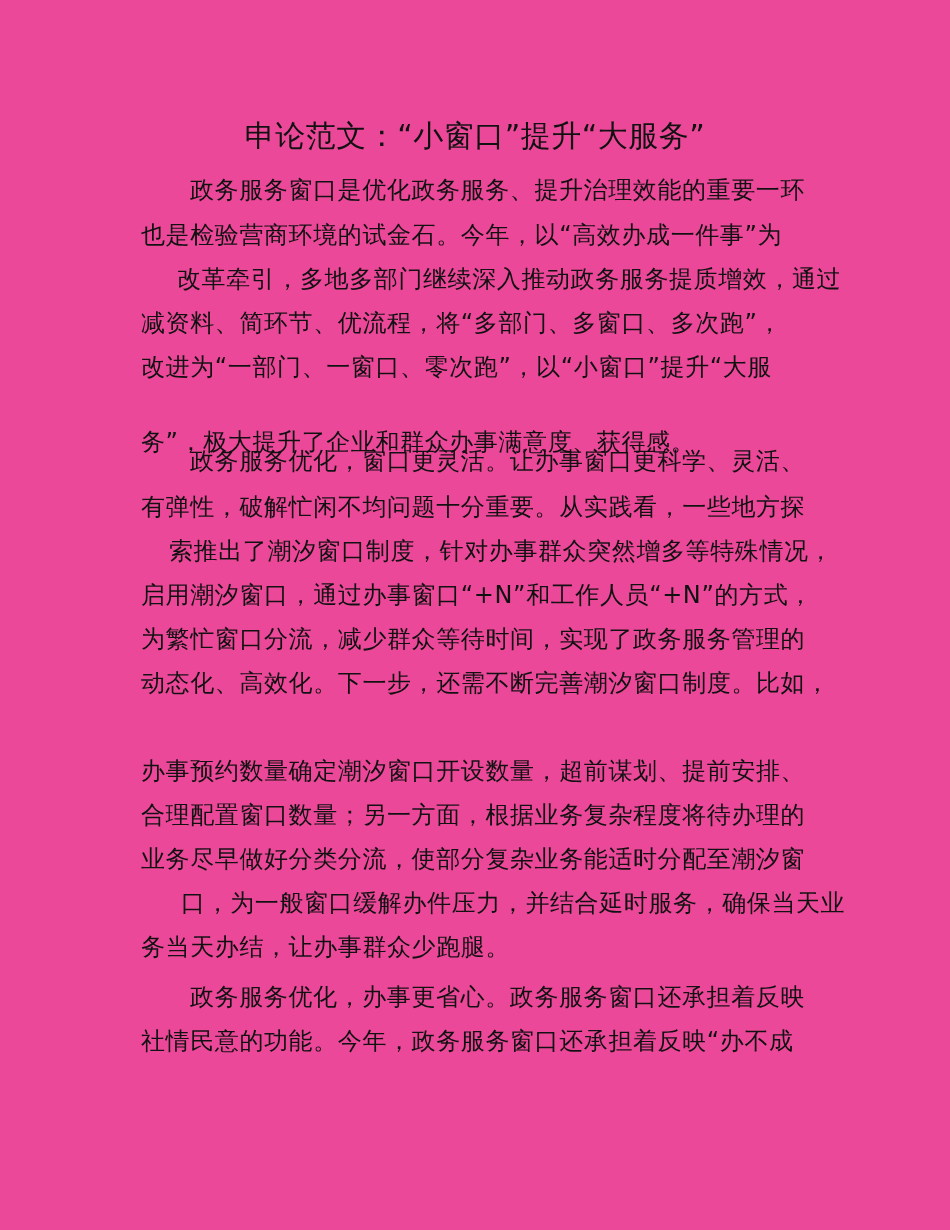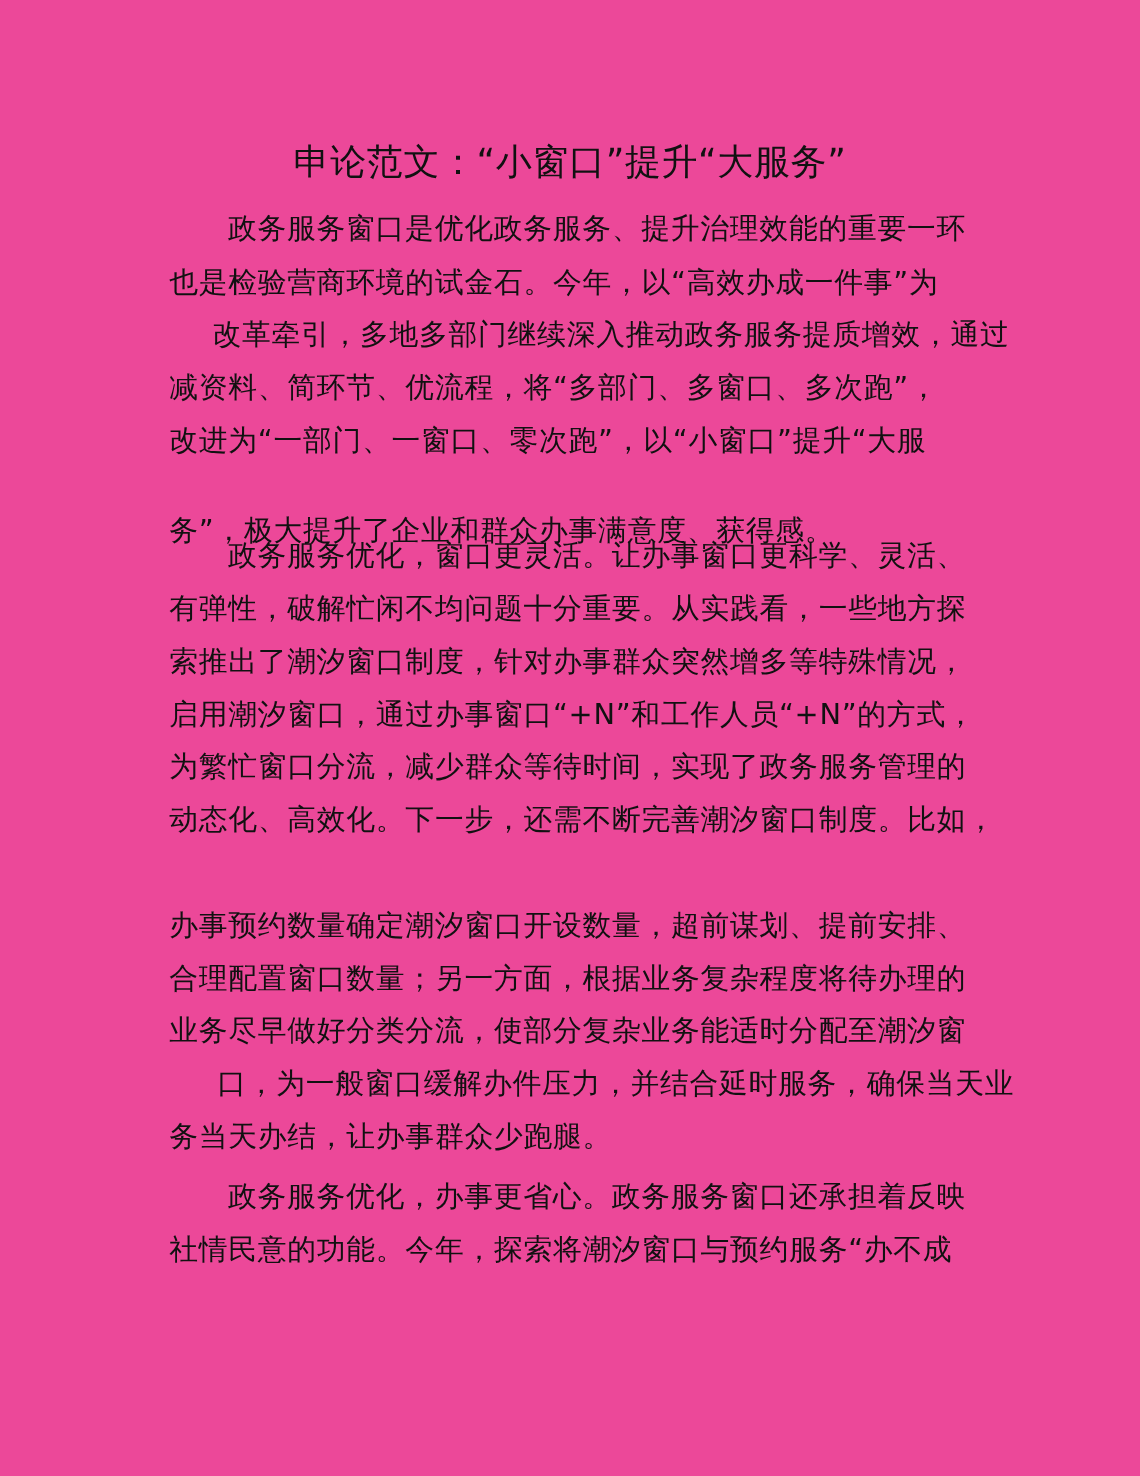--- a/index.html
+++ b/index.html
@@ -50,28 +50,28 @@
 
   <div class="title" style="top:114px;">申论范文：“小窗口”提升“大服务”</div>
 
   <div class="line indent" style="top:173px;">政务服务窗口是优化政务服务、提升治理效能的重要一环</div>
   <div class="line" style="top:218px;">也是检验营商环境的试金石。今年，以“高效办成一件事”为</div>
   <div class="line" style="top:262px;margin-left:36px;">改革牵引，多地多部门继续深入推动政务服务提质增效，通过</div>
   <div class="line" style="top:306px;">减资料、简环节、优流程，将“多部门、多窗口、多次跑”，</div>
   <div class="line" style="top:350px;">改进为“一部门、一窗口、零次跑”，以“小窗口”提升“大服</div>
   <div class="line" style="top:394px;margin-top:31px;">务”，极大提升了企业和群众办事满意度、获得感。</div>
 
-  <div class="line indent" style="top:446px;">政务服务优化，窗口更灵活。让办事窗口更科学、灵活、</div>
+  <div class="line indent" style="top:446px;font-family:Liberation Mono, monospace;">政务服务优化，窗口更灵活。让办事窗口更科学、灵活、</div>
   <div class="line" style="top:490px;">有弹性，破解忙闲不均问题十分重要。从实践看，一些地方探</div>
-  <div class="line" style="top:534px;">索推出了潮汐窗口制度，针对办事群众突然增多等特殊情况，</div>
+  <div class="line" style="top:534px;margin-left:28px;">索推出了潮汐窗口制度，针对办事群众突然增多等特殊情况，</div>
   <div class="line" style="top:578px;">启用潮汐窗口，通过办事窗口“+N”和工作人员“+N”的方式，</div>
   <div class="line" style="top:622px;">为繁忙窗口分流，减少群众等待时间，实现了政务服务管理的</div>
   <div class="line" style="top:666px;">动态化、高效化。下一步，还需不断完善潮汐窗口制度。比如，</div>
   <div class="line" style="top:754px;">办事预约数量确定潮汐窗口开设数量，超前谋划、提前安排、</div>
   <div class="line" style="top:798px;">合理配置窗口数量；另一方面，根据业务复杂程度将待办理的</div>
   <div class="line" style="top:842px;">业务尽早做好分类分流，使部分复杂业务能适时分配至潮汐窗</div>
   <div class="line" style="top:886px;margin-left:40px;">口，为一般窗口缓解办件压力，并结合延时服务，确保当天业</div>
   <div class="line" style="top:930px;">务当天办结，让办事群众少跑腿。</div>
 
   <div class="line indent" style="top:980px;">政务服务优化，办事更省心。政务服务窗口还承担着反映</div>
-  <div class="line" style="top:1024px;">社情民意的功能。今年，探索将潮汐窗口与预约服务“办不成</div>
+  <div class="line" style="top:1024px;">社情民意的功能。今年，政务服务窗口还承担着反映“办不成</div>
 
 </div>
 
 </body></html>

